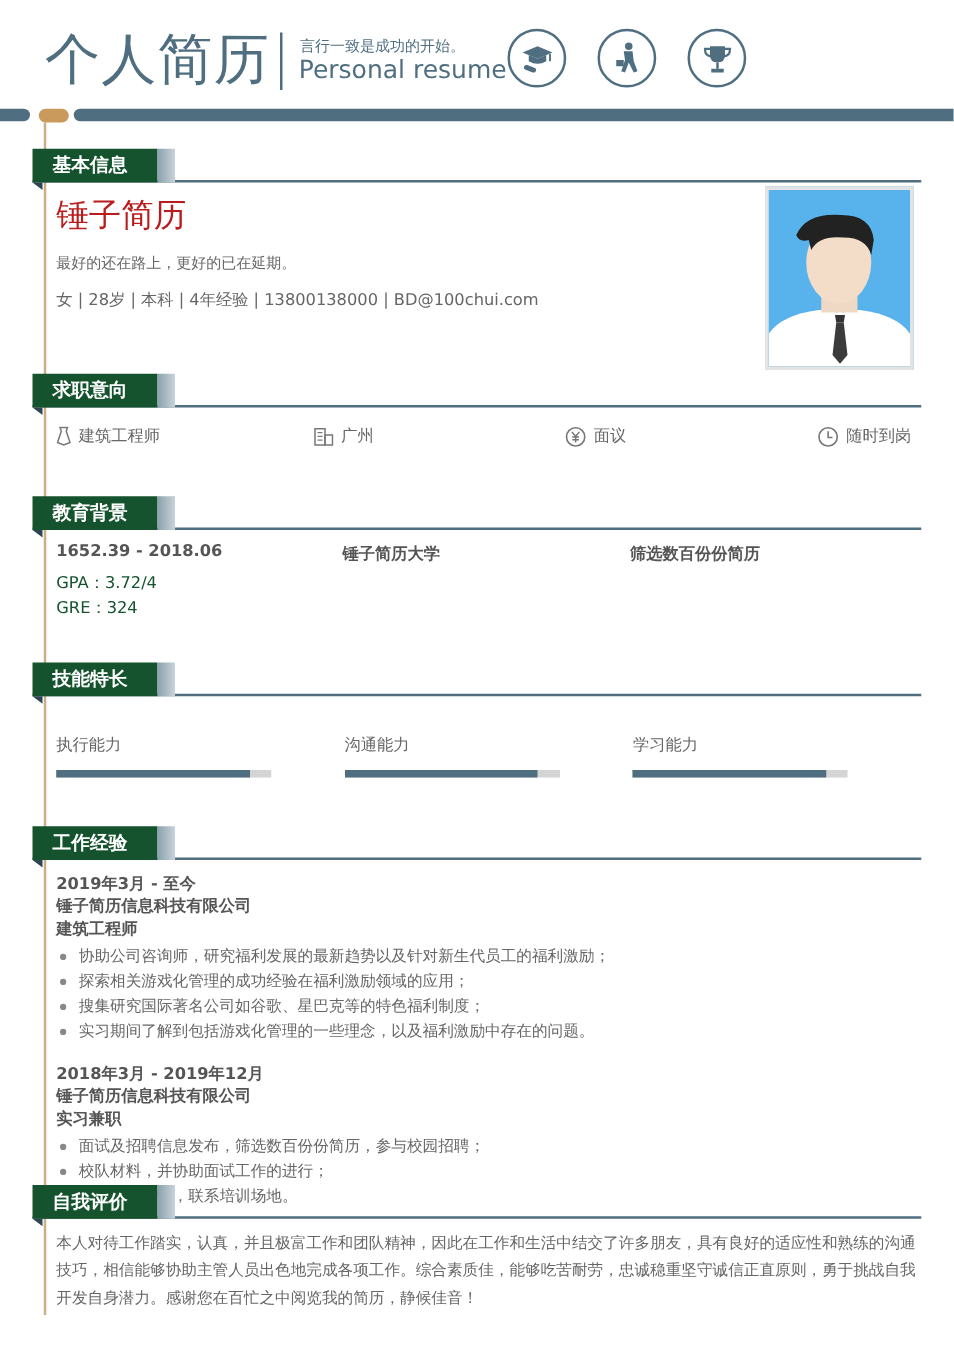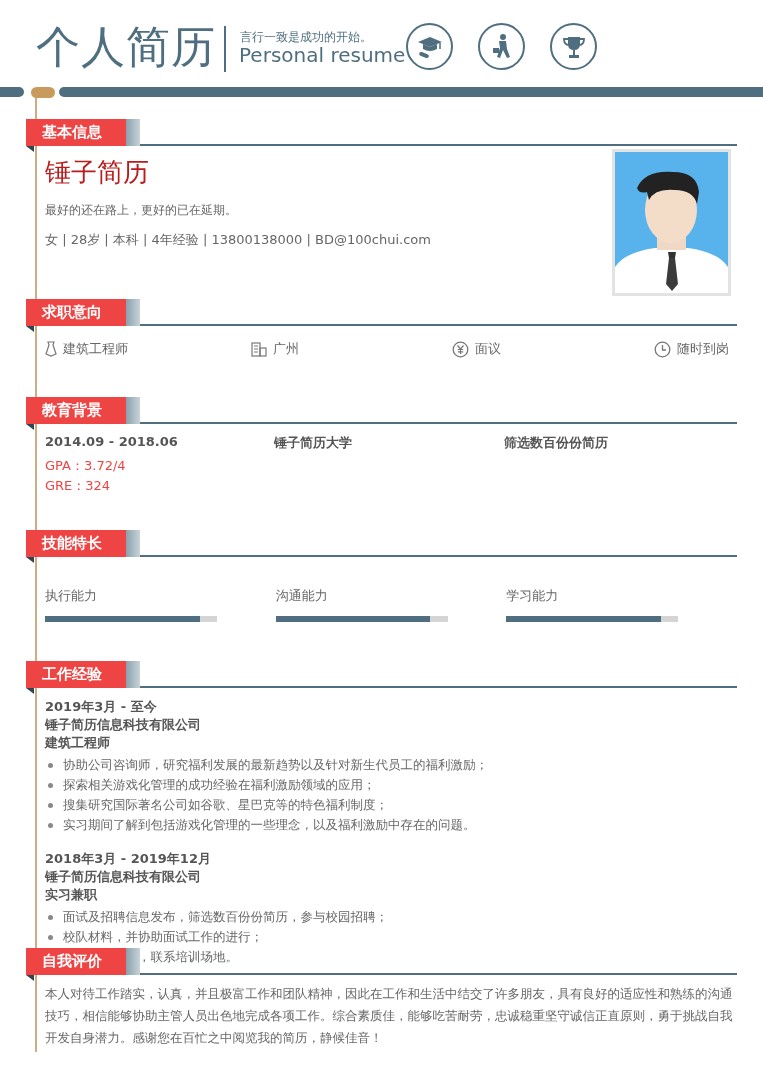--- a/index.html
+++ b/index.html
@@ -14,37 +14,37 @@
   .hicons { position: absolute; right: 28px; top: 23px; display: flex; gap: 25px; }
   .hicon { width: 47px; height: 47px; border: 2px solid #4f6f80; border-radius: 50%; display: flex; align-items: center; justify-content: center; }
 
   .bar-left { position: absolute; left: 0; top: 87px; width: 24px; height: 10px; background: #4f6f80; border-radius: 0 6px 6px 0; }
   .bar-gold { position: absolute; left: 31px; top: 87px; width: 24px; height: 11px; background: #c99a5b; border-radius: 6px; }
   .bar-right { position: absolute; left: 59px; top: 87px; width: 704px; height: 10px; background: #4f6f80; border-radius: 6px 0 0 6px; }
   .timeline { position: absolute; left: 35px; top: 98px; width: 2px; height: 954px; background: #c9ae86; }
 
   .section { position: absolute; left: 26px; width: 711px; }
   .sec-head { position: relative; height: 30px; border-bottom: 2px solid #4f6f80; }
-  .sec-tab { position: absolute; left: 0; top: 3px; height: 27px; width: 100px; background: #ef4444; color: #fff; font-size: 15px; font-weight: bold; padding: 4px 0 0 16px; }
+  .sec-tab { position: absolute; left: 0; top: 3px; height: 27px; width: 100px; background: #14532d; color: #fff; font-size: 15px; font-weight: bold; padding: 4px 0 0 16px; }
   .sec-tab::after { content: ""; position: absolute; right: -14px; top: 0; width: 14px; height: 27px; background: linear-gradient(to right, #8aa1ad, #c8d3d9); }
   .sec-tab::before { content: ""; position: absolute; left: 0; top: 27px; border-top: 6px solid #2e4653; border-left: 8px solid transparent; }
   .sec-body { position: relative; padding-left: 19px; }
 
   .name { font-size: 26px; color: #b91c1c; margin-top: 9px; }
   .motto { font-size: 12px; color: #666; margin-top: 12px; }
   .details { font-size: 13px; color: #666; margin-top: 12px; }
   .photo { position: absolute; right: 6px; top: -6px; width: 119px; height: 147px; border: 3px solid #e3e3e3; background: #58b3ec; overflow: hidden; }
 
   .intent-row { display: flex; justify-content: space-between; padding-top: 14px; font-size: 13px; color: #666; padding-right: 8px; }
   .intent-item { display: flex; align-items: center; gap: 6px; }
 
   .edu-row { display: flex; padding-top: 10px; font-size: 13px; font-weight: bold; color: #555; }
   .col1 { width: 229px; }
   .col2 { width: 230px; }
-  .edu-sub { font-size: 13px; color: #ef4444; margin-top: 5px; }
+  .edu-sub { font-size: 13px; color: #14532d; margin-top: 5px; }
 
   .skills { display: flex; padding-top: 30px; }
   .skill { width: 254px; }
   .skill-label { font-size: 13px; color: #666; }
   .skill-track { margin-top: 11px; width: 172px; height: 6px; background: #d4d4d4; position: relative; }
   .skill-fill { position: absolute; left: 0; top: 0; height: 6px; background: #4f6f80; }
 
   .job-head { display: flex; font-size: 13px; font-weight: bold; color: #555; padding-top: 10px; flex-direction: column; }
   .bullets { list-style: none; margin-top: 3px; }
   .bullets li { font-size: 12.5px; color: #666; line-height: 20px; position: relative; padding-left: 18px; }
@@ -154,21 +154,21 @@
     </div>
   </div>
 </div>
 
 <div class="section" style="top:394px;">
   <div class="sec-head">
     <div class="sec-tab">教育背景</div>
   </div>
   <div class="sec-body">
     <div class="edu-row">
-      <div class="col1">2014.09 - 2018.06</div>
+      <div class="col1">1652.39 - 2018.06</div>
       <div class="col2">锤子简历大学</div>
       <div>筛选数百份份简历</div>
     </div>
     <div class="edu-sub">GPA：3.72/4</div>
     <div class="edu-sub" style="margin-top:2px;">GRE：324</div>
   </div>
 </div>
 
 <div class="section" style="top:527px;">
   <div class="sec-head">

